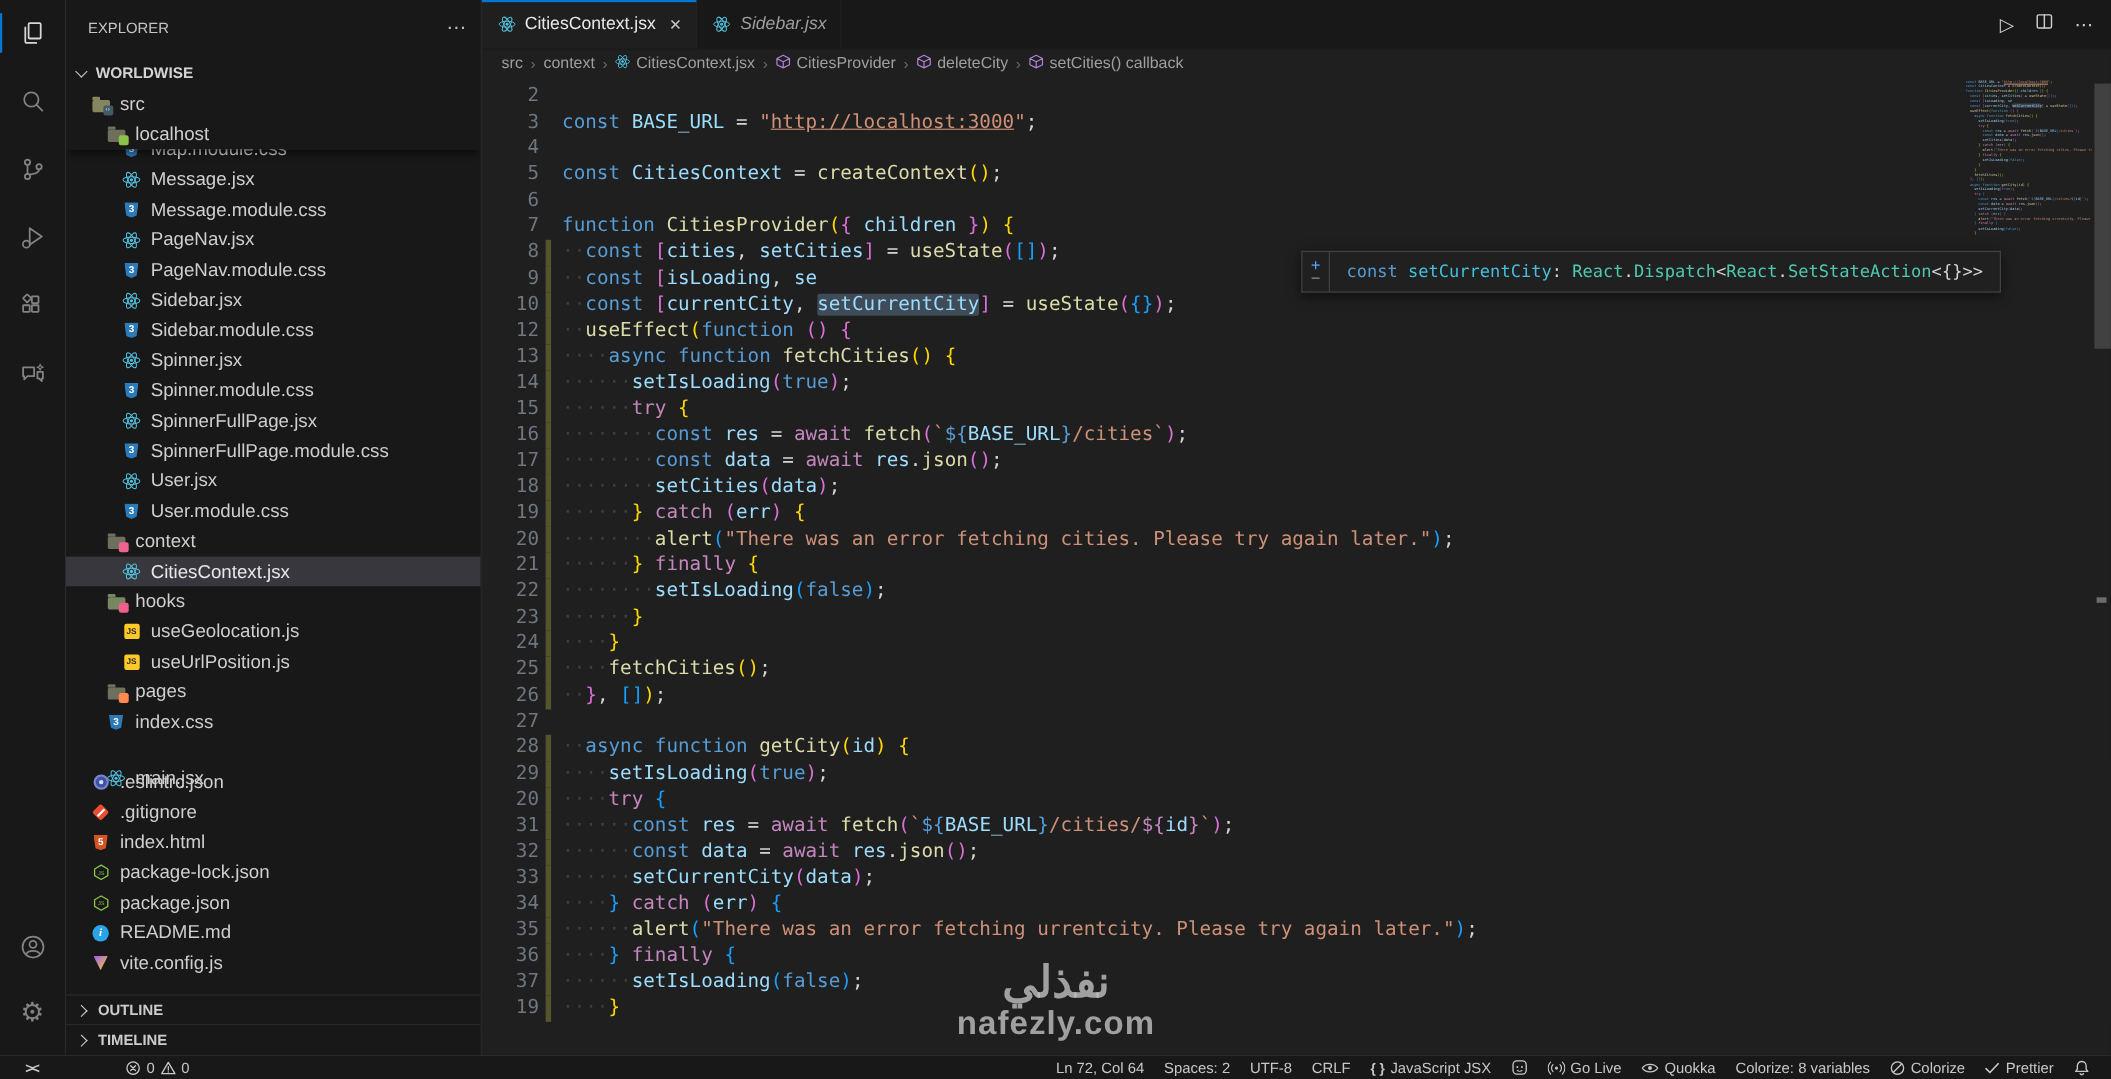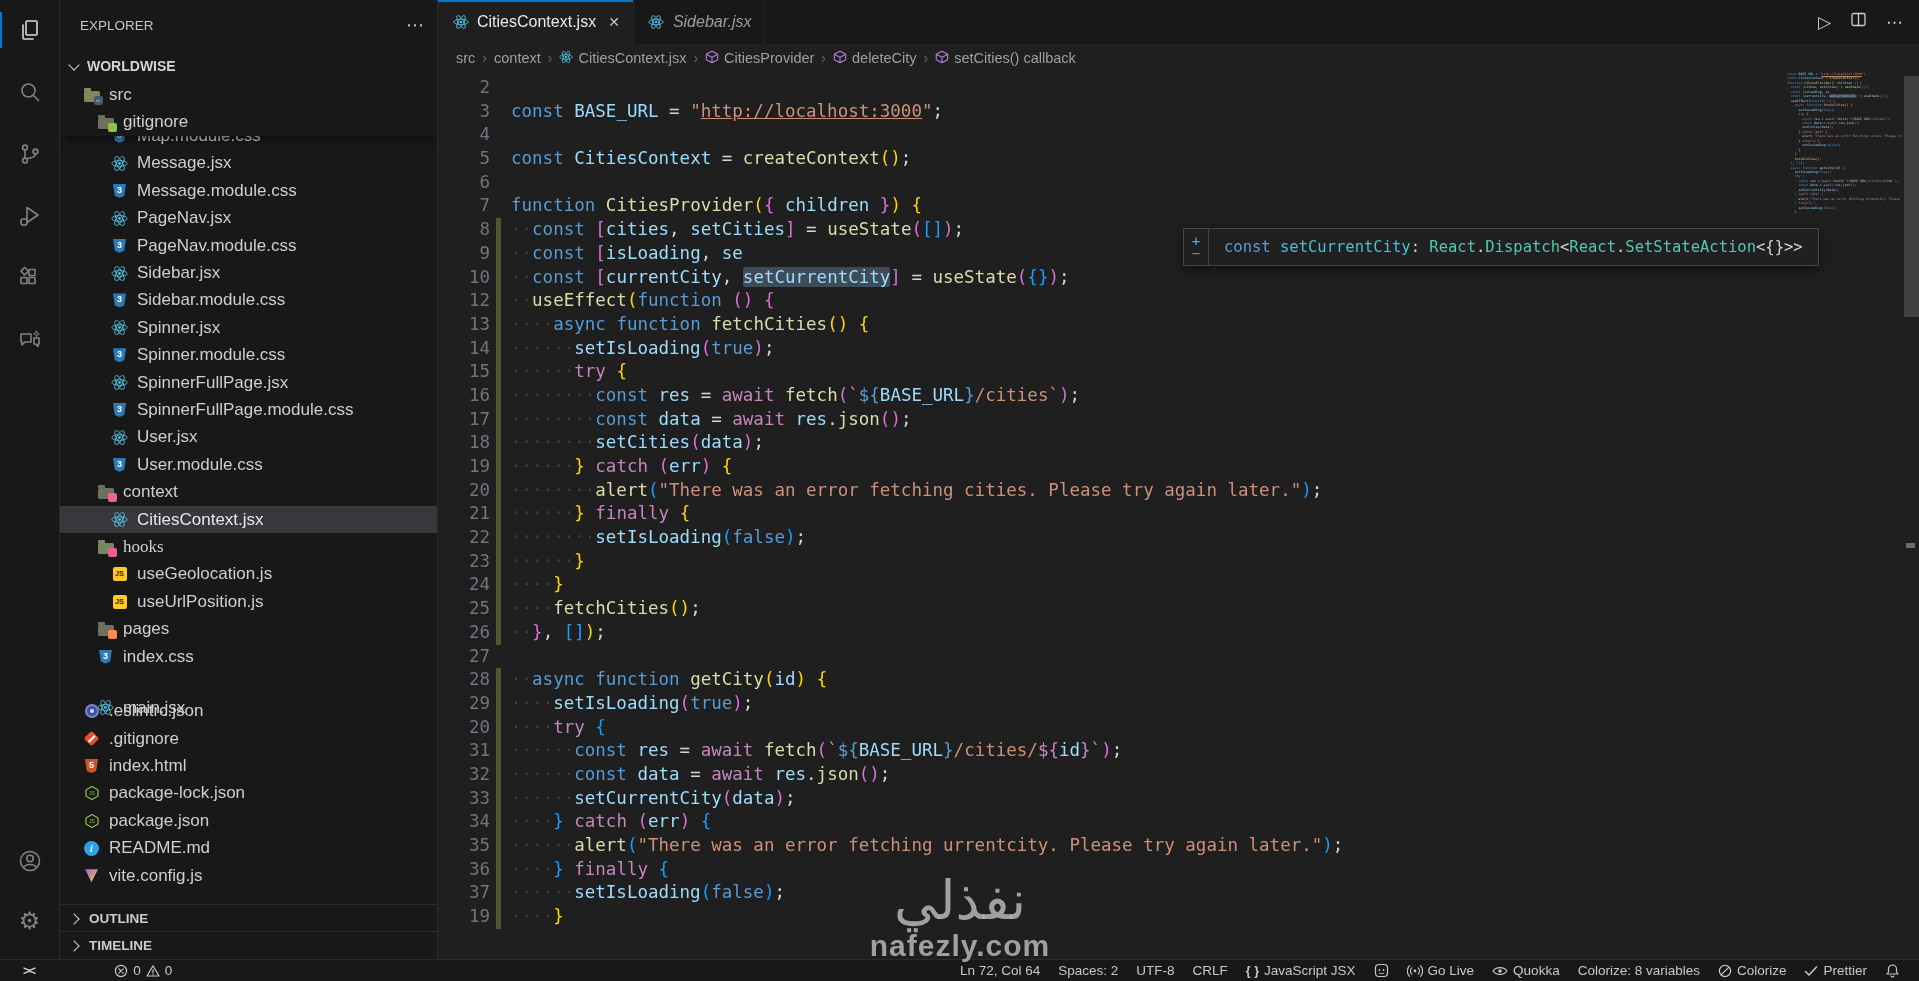--- a/index.html
+++ b/index.html
@@ -85,21 +85,21 @@
   
   .statusbar{position:absolute;left:0;right:0;bottom:0;height:21px;background:#181818;border-top:1px solid #2b2b2b;display:flex;align-items:center;color:#c8c8c8;font-size:13.5px;z-index:6}
   .st-left{display:flex;align-items:center;padding-left:14px}
   .st-right{margin-left:auto;display:flex;align-items:center;padding-right:10px}
   .st-item{display:flex;align-items:center;gap:5px;padding:0 9px;height:21px;cursor:pointer;white-space:nowrap}
   .st-item svg{display:block}
   .st-remote{margin-right:62px;font-weight:700;letter-spacing:-2px;font-size:13px}
 
   
   .wm{position:absolute;top:872px;left:788px;width:344px;text-align:center;z-index:50;color:rgba(192,192,192,.8);pointer-events:none}
-  .wm-ar{font-size:54px;font-weight:400;line-height:1.05}
+  .wm-ar{font-size:40px;font-weight:700;line-height:1.05}
   .wm-en{font-size:30px;font-weight:700;letter-spacing:1px;margin-top:0}
 </style>
 </head>
 <body>
 
 <div class="app">
 
   <div class="activitybar">
     <div class="ab-top" id="ab-top">
         <div class="ab-item active">
@@ -192,21 +192,21 @@
             <span>src</span>
           </div>
         </div>
         <div class="trow shadow">
           <div class="clipwrap" style="padding-left: 36px;">
             <span class="ticon">
               <span class="fold" style="background:#6f6f5e">
                 <span class="badge" style="background:#8bc34a;color:#fff"></span>
               </span>
             </span>
-            <span>gitignore</span>
+            <span>localhost</span>
           </div>
         </div>
         <div class="trow clip">
           <div class="clipwrap" style="padding-left: 50px;">
             <span class="ticon">
               <span class="ic-css">3</span>
             </span>
             <span>Map.module.css</span>
           </div>
         </div>
@@ -353,21 +353,21 @@
                 <ellipse cx="10" cy="10" rx="9" ry="3.4"></ellipse>
                 <ellipse cx="10" cy="10" rx="9" ry="3.4" transform="rotate(60 10 10)"></ellipse>
                 <ellipse cx="10" cy="10" rx="9" ry="3.4" transform="rotate(120 10 10)"></ellipse>
                 <circle cx="10" cy="10" r="1.7" fill="#53c1de" stroke="none"></circle>
               </svg>
             </span>
             <span>CitiesContext.jsx</span>
           </div>
         </div>
         <div class="trow">
-          <div class="clipwrap" style="padding-left: 36px; font-family: Liberation Serif, serif;">
+          <div class="clipwrap" style="padding-left: 36px;">
             <span class="ticon">
               <span class="fold" style="background:#77875f">
                 <span class="badge" style="background:#ec6090;color:#fff"></span>
               </span>
             </span>
             <span>hooks</span>
           </div>
         </div>
         <div class="trow">
           <div class="clipwrap" style="padding-left: 50px;">

